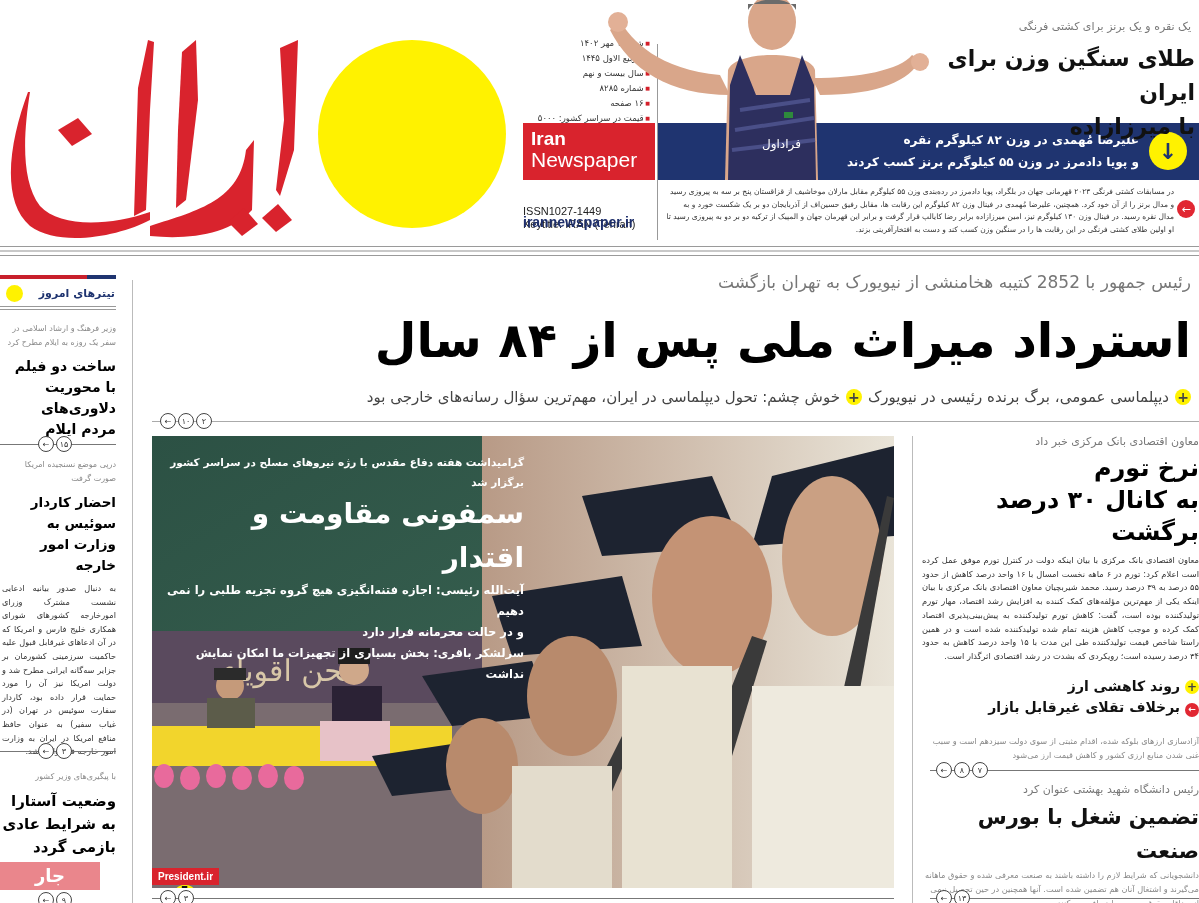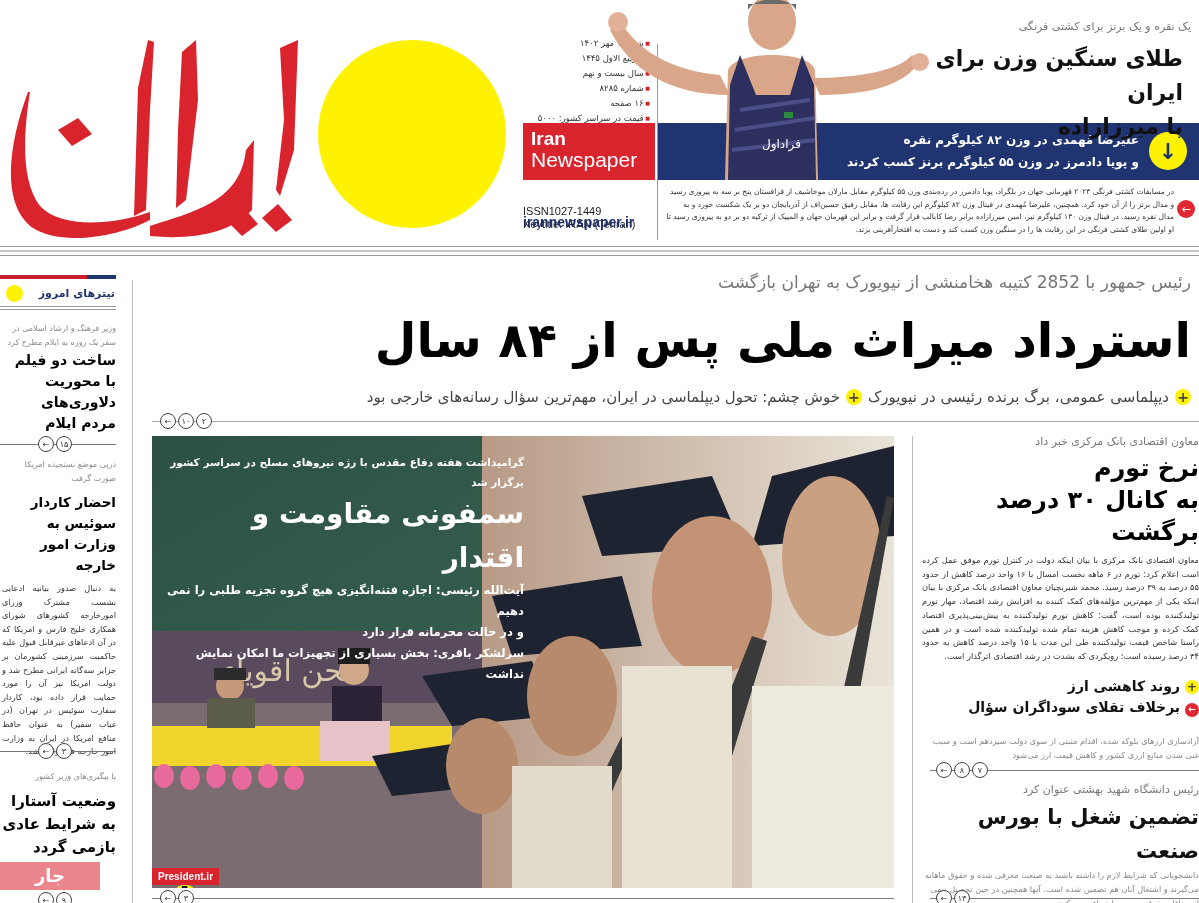--- a/index.html
+++ b/index.html
@@ -19,21 +19,21 @@
   #brand-box .b2 { font-size: 21px; line-height: 24px; }
   #issn { left: 523px; top: 186px; font-family: "Liberation Sans", sans-serif; font-size: 11px; line-height: 13px; color: #222; margin-top: 19px; }
   #site { left: 523px; top: 214px; font-family: "Liberation Sans", sans-serif; font-size: 14px; font-weight: bold; color: #1e2f6b; }
   #vline1 { left: 657px; top: 44px; width: 1px; height: 196px; background: #999; }
 
   
   #wrestler { left: 600px; top: 0; width: 340px; height: 180px; }
 
   
   #sport-kicker { right: 8px; top: 20px; font-size: 11px; color: #777; }
-  #sport-title { right: 16px; top: 42px; width: 290px; font-size: 22px; font-weight: bold; line-height: 34px; }
+  #sport-title { right: 4px; top: 42px; width: 290px; font-size: 22px; font-weight: bold; line-height: 34px; }
   #blue-band { left: 658px; top: 123px; width: 541px; height: 57px; background: #1f3470; }
   #blue-band .band-text { position: absolute; right: 60px; top: 6px; color: #fff; font-size: 12px; font-weight: bold; line-height: 22px; }
   #down-icon { position: absolute; right: 12px; top: 9px; width: 38px; height: 38px; border-radius: 50%; background: #fff200; display: flex; align-items: center; justify-content: center; color: #1f3470; font-size: 22px; font-weight: bold; }
   #sport-body { left: 666px; top: 186px; width: 508px; font-size: 7.5px; line-height: 12.5px; color: #333; }
   #red-arrow-top { right: 4px; top: 200px; width: 18px; height: 18px; border-radius: 50%; background: #e12732; color: #fff; font-size: 11px; display: flex; align-items: center; justify-content: center; }
 
   
   .hrule { position: absolute; left: 0; width: 1199px; height: 1px; background: #9a9a9a; }
   #left-topbar { left: 0; top: 275px; width: 116px; height: 4px; background: linear-gradient(to right, #c8202b 0, #c8202b 75%, #1f3470 75%); }
   #today-label { right: 1084px; top: 285px; font-size: 11px; font-weight: bold; color: #1f3470; display: flex; align-items: center; gap: 16px; }
@@ -157,21 +157,21 @@
 <div id="left-topbar" class="abs"></div>
 <div id="today-label" class="abs rtl">
   <span>تیترهای امروز</span>
   <span id="today-dot"></span>
 </div>
 <div class="abs" style="left:0;top:306px;width:116px;height:1px;background:#999;"></div>
 <div class="abs" style="left:0;top:309px;width:116px;height:1px;background:#999;"></div>
 
 <div class="abs rtl" style="left:2px;top:322px;width:114px;">
   <div class="lc-kicker">وزیر فرهنگ و ارشاد اسلامی در سفر یک روزه به ایلام مطرح کرد</div>
-  <div class="lc-title" style="">ساخت دو فیلم با محوریت دلاوری‌های مردم ایلام</div>
+  <div class="lc-title" style="margin-top:6px;">ساخت دو فیلم با محوریت دلاوری‌های مردم ایلام</div>
 </div>
 <div class="pageref-line" style="left:0;top:444px;width:116px;"></div>
 <div class="abs pageref" style="left:38px;top:436px;">
   <span class="circ">←</span>
   <span class="circ">۱۵</span>
 </div>
 
 <div class="abs rtl" style="left:2px;top:458px;width:114px;">
   <div class="lc-kicker">درپی موضع نسنجیده امریکا صورت گرفت</div>
   <div class="lc-title" style="margin-top:6px;font-size:13.5px;">احضار کاردار سوئیس به وزارت امور خارجه</div>
@@ -294,21 +294,21 @@
   <div class="rc-body" style="margin-top:6px;">معاون اقتصادی بانک مرکزی با بیان اینکه دولت در کنترل تورم موفق عمل کرده است اعلام کرد: تورم در ۶ ماهه نخست امسال با ۱۶ واحد درصد کاهش از حدود ۵۵ درصد به ۳۹ درصد رسید. محمد شیربچیان معاون اقتصادی بانک مرکزی با بیان اینکه یکی از مهم‌ترین مؤلفه‌های کمک کننده به افزایش رشد اقتصاد، مهار تورم تولیدکننده بوده است، گفت: کاهش تورم تولیدکننده به پیش‌بینی‌پذیری اقتصاد کمک کرده و موجب کاهش هزینه تمام شده تولیدکننده شده است و در همین راستا شاخص قیمت تولیدکننده طی این مدت با ۱۵ واحد درصد کاهش به حدود ۳۴ درصد رسیده است؛ رویکردی که بشدت در رشد اقتصادی اثرگذار است.</div>
 </div>
 
 <div class="abs rtl" style="left:922px;top:676px;width:277px;">
   <div class="rc-sub">
     <span class="plus">+</span>
     <span>روند کاهشی ارز</span>
   </div>
   <div class="rc-sub">
     <span class="red-circ">←</span>
-    <span>برخلاف تقلای سوداگران سؤال</span>
+    <span>برخلاف تقلای غیرقابل بازار</span>
   </div>
   <div class="rc-gray" style="margin-top:16px;">آزادسازی ارزهای بلوکه شده، اقدام مثبتی از سوی دولت سیزدهم است و سبب غنی شدن منابع ارزی کشور و کاهش قیمت ارز می‌شود</div>
 </div>
 <div class="pageref-line" style="left:930px;top:770px;width:269px;"></div>
 <div class="abs pageref" style="left:936px;top:762px;">
   <span class="circ">←</span>
   <span class="circ">۸</span>
   <span class="circ">۷</span>
 </div>
 

